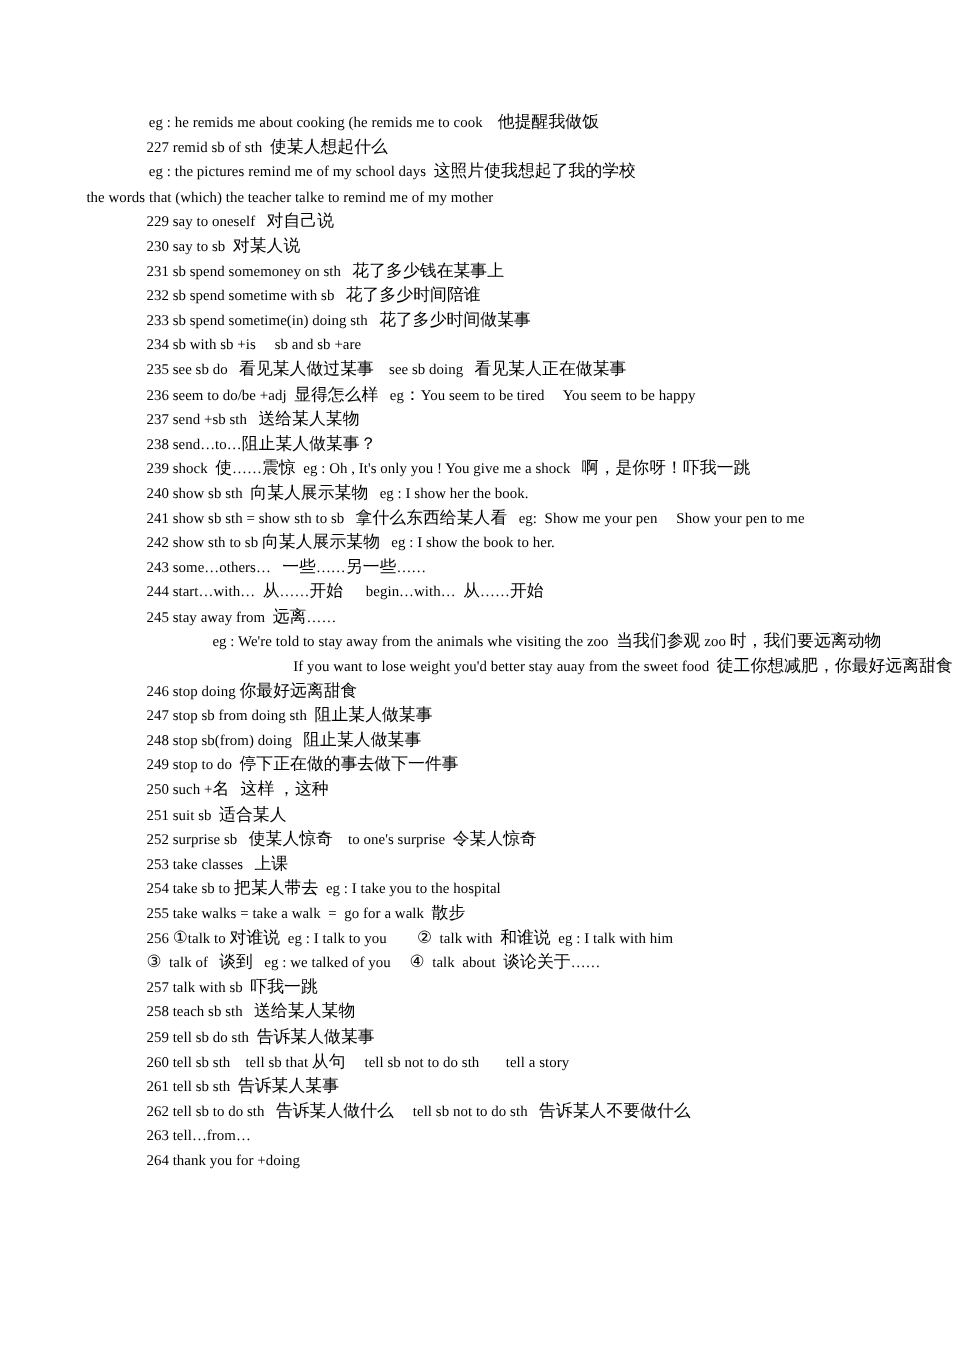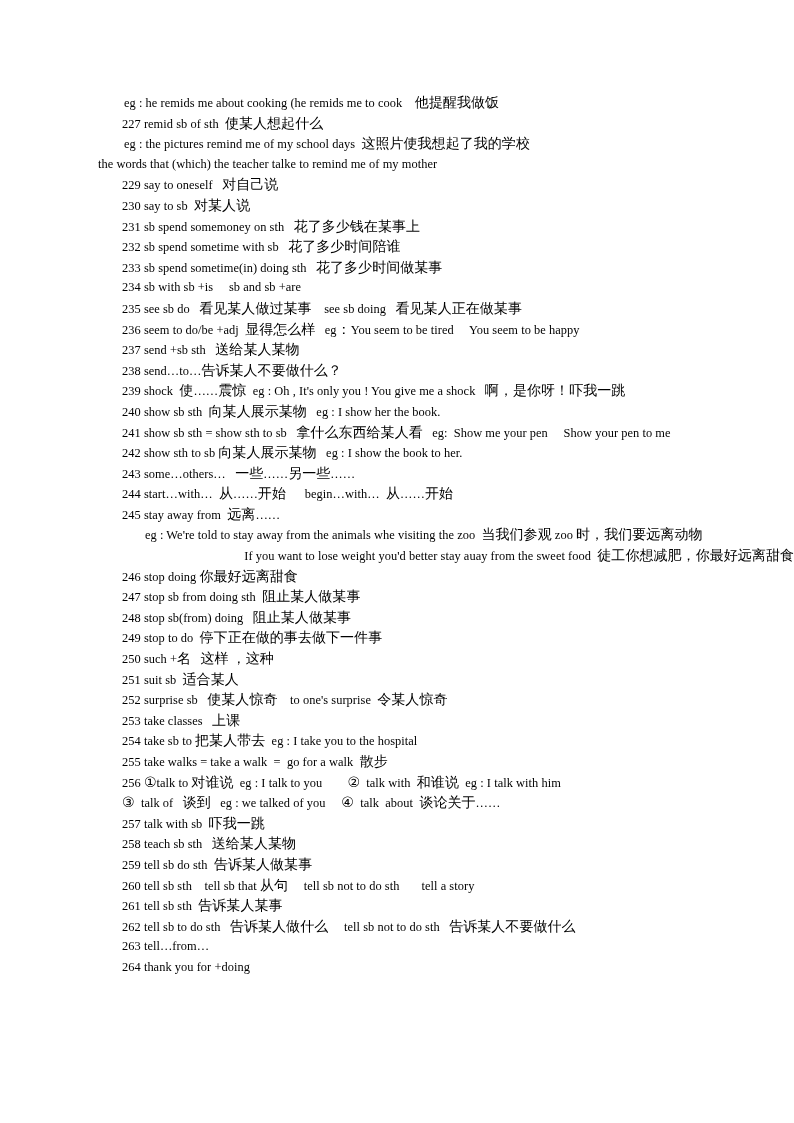--- a/index.html
+++ b/index.html
@@ -34,22 +34,22 @@
     line-height: 20.6px;
     white-space: pre;
     font-size: 12.4px;
     letter-spacing: 0.05px;
     padding-left: 122px;
     box-sizing: border-box;
     font-family: "Liberation Serif", "DejaVu Serif", serif;
   }
   
   .line.ind-eg    { padding-left: 124px; }
-  .line.ind-eg2   { padding-left: 145px; }
-  .line.ind-deep  { padding-left: 98px; font-family: Liberation Serif, serif; }
+  .line.ind-eg2   { padding-left: 145px; margin-left: 32px; }
+  .line.ind-deep  { padding-left: 72px; font-family: Liberation Serif, serif; }
   .line.ind-deep2 { padding-left: 152px; text-align: right; }
 
   
   .cn {
     font-family: "DejaVu Sans", "Liberation Sans", sans-serif;
     font-size: 14px;
   }
 </style>
 </head>
 <body>
@@ -62,21 +62,21 @@
       <div class="line ind-deep">the words that (which) the teacher talke to remind me of my mother</div>
       <div class="line ">229 say to oneself   <span class="cn">对自己说</span></div>
       <div class="line ">230 say to sb  <span class="cn">对某人说</span></div>
       <div class="line ">231 sb spend somemoney on sth   <span class="cn">花了多少钱在某事上</span></div>
       <div class="line ">232 sb spend sometime with sb   <span class="cn">花了多少时间陪谁</span></div>
       <div class="line ">233 sb spend sometime(in) doing sth   <span class="cn">花了多少时间做某事</span></div>
       <div class="line ">234 sb with sb +is     sb and sb +are</div>
       <div class="line ">235 see sb do   <span class="cn">看见某人做过某事</span>    see sb doing   <span class="cn">看见某人正在做某事</span></div>
       <div class="line ">236 seem to do/be +adj  <span class="cn">显得怎么样</span>   eg<span class="cn">：</span>You seem to be tired     You seem to be happy</div>
       <div class="line ">237 send +sb sth   <span class="cn">送给某人某物</span></div>
-      <div class="line ">238 send…to…<span class="cn">告诉某人不要做什么？</span></div>
+      <div class="line ">238 send…to…<span class="cn">阻止某人做某事？</span></div>
       <div class="line ">239 shock  <span class="cn">使</span>……<span class="cn">震惊</span>  eg : Oh , It's only you ! You give me a shock   <span class="cn">啊，是你呀！吓我一跳</span></div>
       <div class="line ">240 show sb sth  <span class="cn">向某人展示某物</span>   eg : I show her the book.</div>
       <div class="line ">241 show sb sth = show sth to sb   <span class="cn">拿什么东西给某人看</span>   eg:  Show me your pen     Show your pen to me</div>
       <div class="line ">242 show sth to sb <span class="cn">向某人展示某物</span>   eg : I show the book to her.</div>
       <div class="line ">243 some…others…   <span class="cn">一些</span>……<span class="cn">另一些</span>……</div>
       <div class="line ">244 start…with…  <span class="cn">从</span>……<span class="cn">开始</span>      begin…with…  <span class="cn">从</span>……<span class="cn">开始</span></div>
       <div class="line ">245 stay away from  <span class="cn">远离</span>……</div>
       <div class="line ind-eg2">eg : We're told to stay away from the animals whe visiting the zoo  <span class="cn">当我们参观</span> zoo <span class="cn">时，我们要远离动物</span></div>
       <div class="line ind-deep2">If you want to lose weight you'd better stay auay from the sweet food  <span class="cn">徒工你想减肥，你最好远离甜食</span></div>
       <div class="line ">246 stop doing <span class="cn">你最好远离甜食</span></div>

